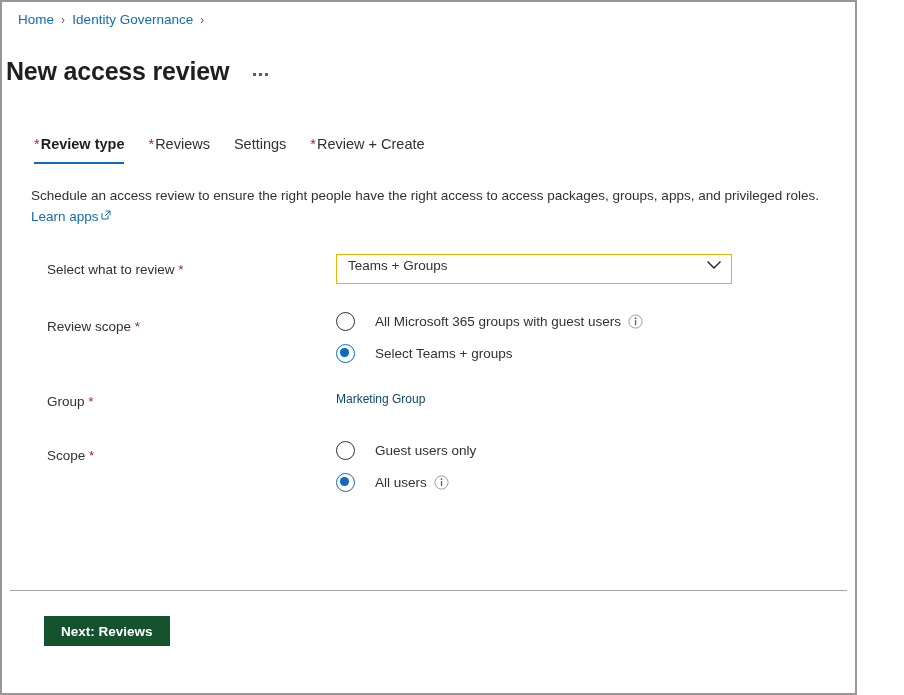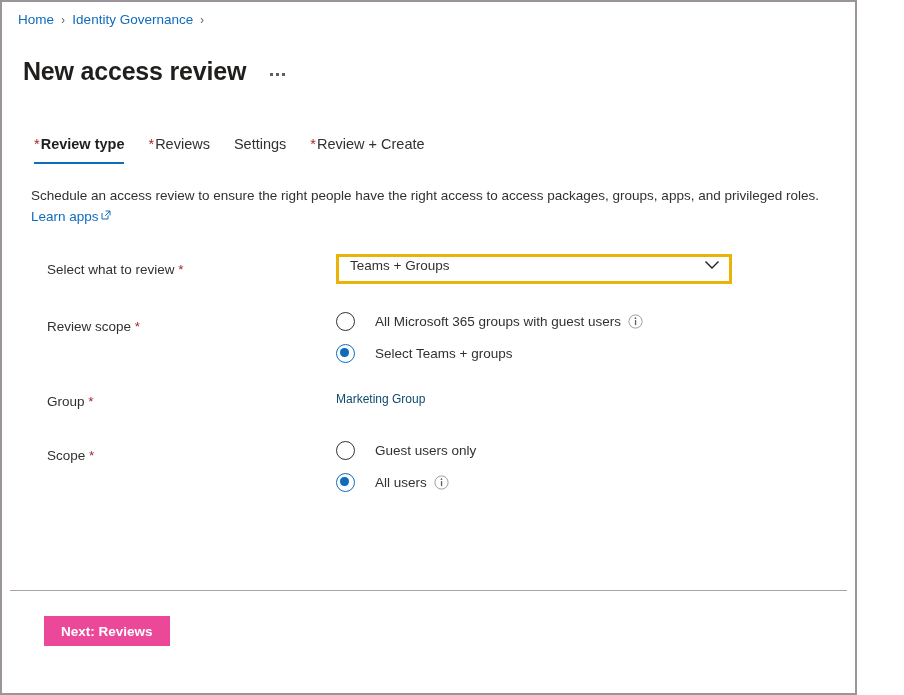--- a/index.html
+++ b/index.html
@@ -43,21 +43,21 @@
     color: #605e5c;
     margin: 0 7px;
     font-size: 13px;
     display: inline-block;
     transform: scaleX(0.85);
   }
 
   
   .title-row {
     position: absolute;
-    left: 21px;
+    left: 4px;
     top: 38px;
     display: flex;
     align-items: center;
   }
   .page-title {
     font-size: 25px;
     font-weight: 600;
     color: #201f1e;
     letter-spacing: -0.2px;
     white-space: nowrap;
@@ -160,21 +160,21 @@
   }
   .field-control {
     flex: 1 1 auto;
   }
 
   
   .select-box {
     box-sizing: border-box;
     width: 396px;
     height: 30px;
-    border: 3px solid #eab308;
+    border: 1px solid #eab308;
     background: #ffffff;
     display: flex;
     align-items: center;
     justify-content: space-between;
     padding: 0 9px 8px 11px;
     cursor: pointer;
     font-size: 13.5px;
     color: #323130;
     margin-top: -3px;
   }
@@ -247,21 +247,21 @@
     top: 588px;
     height: 1px;
     background: #a9a3a8;
   }
   .next-btn {
     position: absolute;
     left: 42px;
     top: 614px;
     height: 30px;
     padding: 4px 17px;
-    background: #ec4899;
+    background: #14532d;
     color: #ffffff;
     font-size: 13.5px;
     font-weight: 700;
     border: none;
     cursor: pointer;
     font-family: "Liberation Sans", sans-serif;
     display: inline-flex;
     align-items: center;
     justify-content: center;
   }

